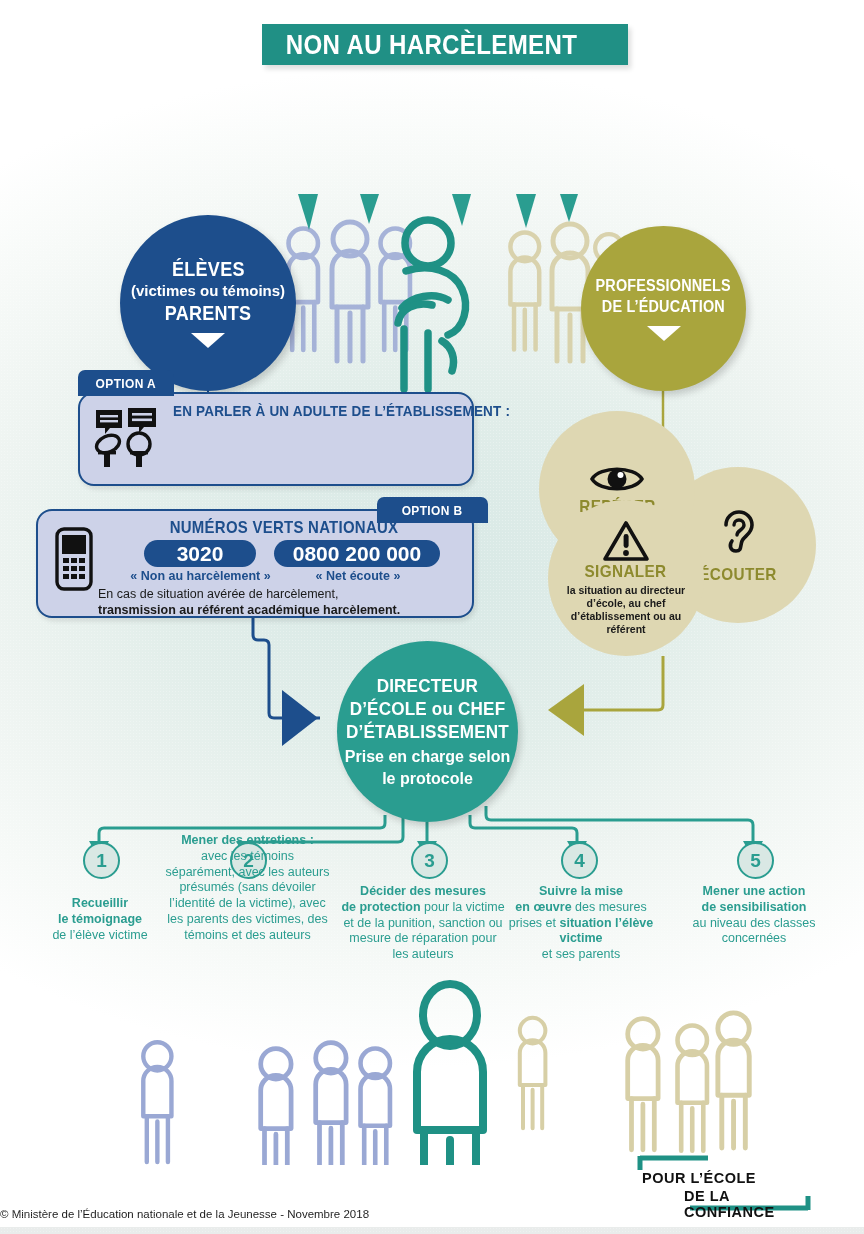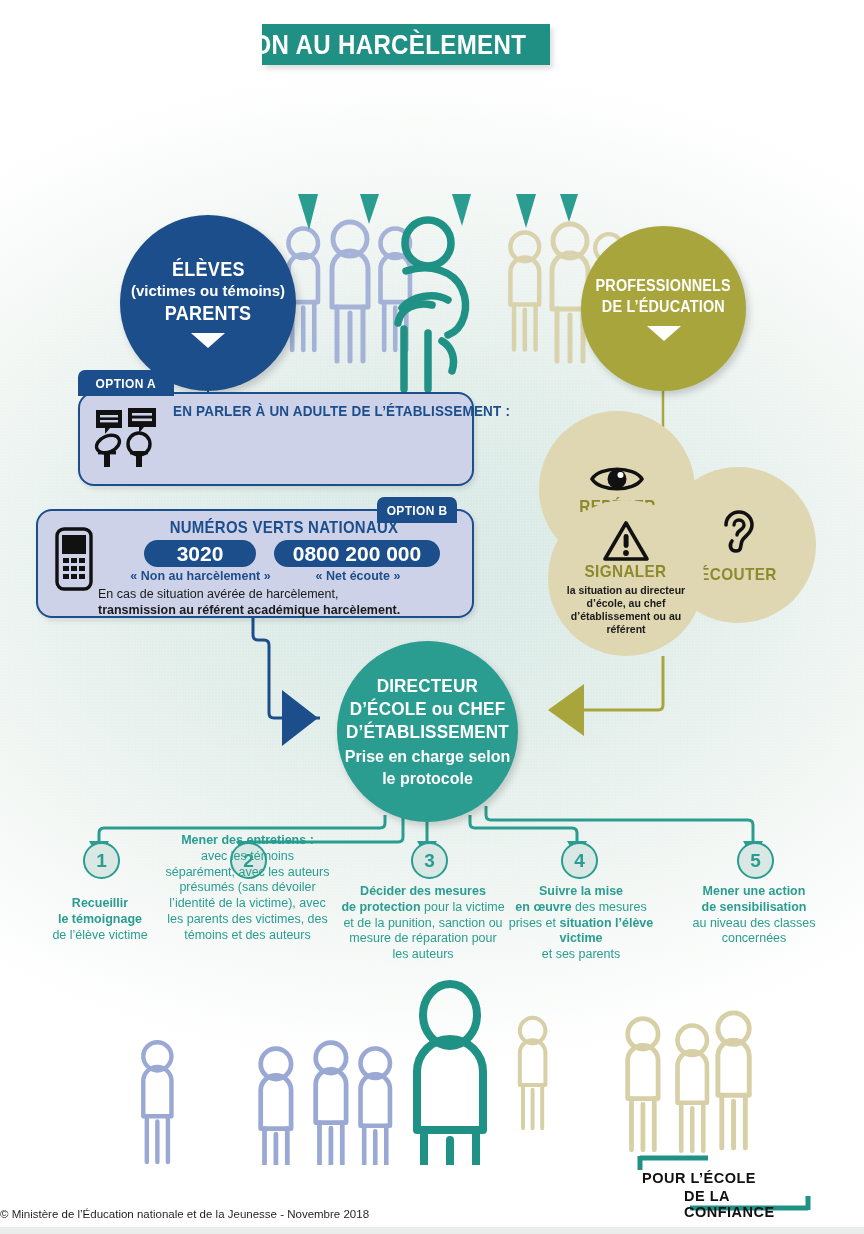--- a/index.html
+++ b/index.html
@@ -20,23 +20,23 @@
   #poster::after{
     content:"";position:absolute;inset:0;
     background-image:radial-gradient(#ffffff 0.5px, transparent 0.6px);
     background-size:3px 3px;
     opacity:.28;pointer-events:none;
   }
   .abs{position:absolute;}
 
   
   .title-banner{
-    left:262px;top:24px;width:288px;height:41px;
+    left:262px;top:24px;width:366px;height:41px;
     background:#209085;
-    display:flex;align-items:center;justify-content:flex-end;
+    display:flex;align-items:center;justify-content:flex-start;
     box-shadow:3px 4px 5px rgba(0,0,0,.13);
     z-index:6;
   }
   .title-banner span{
     color:#fff;font-size:28px;font-weight:bold;
     letter-spacing:.4px;
     transform:scaleX(.86);
     font-family:"Liberation Sans Narrow","Liberation Sans",sans-serif;
     white-space:nowrap;
   }
@@ -84,21 +84,21 @@
 
   
   .opt-tab{
     background:#1d4e8c;color:#fff;border-radius:7px 7px 0 0;
     font-size:13px;font-weight:bold;letter-spacing:.4px;
     display:flex;align-items:center;justify-content:center;
     transform:scaleX(1);
     z-index:9;
   }
   .tab-a{left:78px;top:370px;width:96px;height:26px;}
-  .tab-b{left:377px;top:497px;width:80px;height:26px;border-radius:7px 7px 0 0;}
+  .tab-b{left:377px;top:497px;width:111px;height:26px;border-radius:7px 7px 0 0;}
   .tab-a span,.tab-b span{transform:scaleX(.92);}
   .panel{
     background:#cdd2e8;border:2.5px solid #1d4e8c;border-radius:16px;z-index:8;
     box-shadow:2px 3px 5px rgba(0,0,0,.10);
   }
   .panel-a{left:78px;top:392px;width:392px;height:90px;}
   .panel-b{left:36px;top:509px;width:434px;height:105px;}
   .pa-head{
     position:absolute;left:93px;top:8px;
     color:#1d4e8c;font-size:15px;font-weight:bold;

